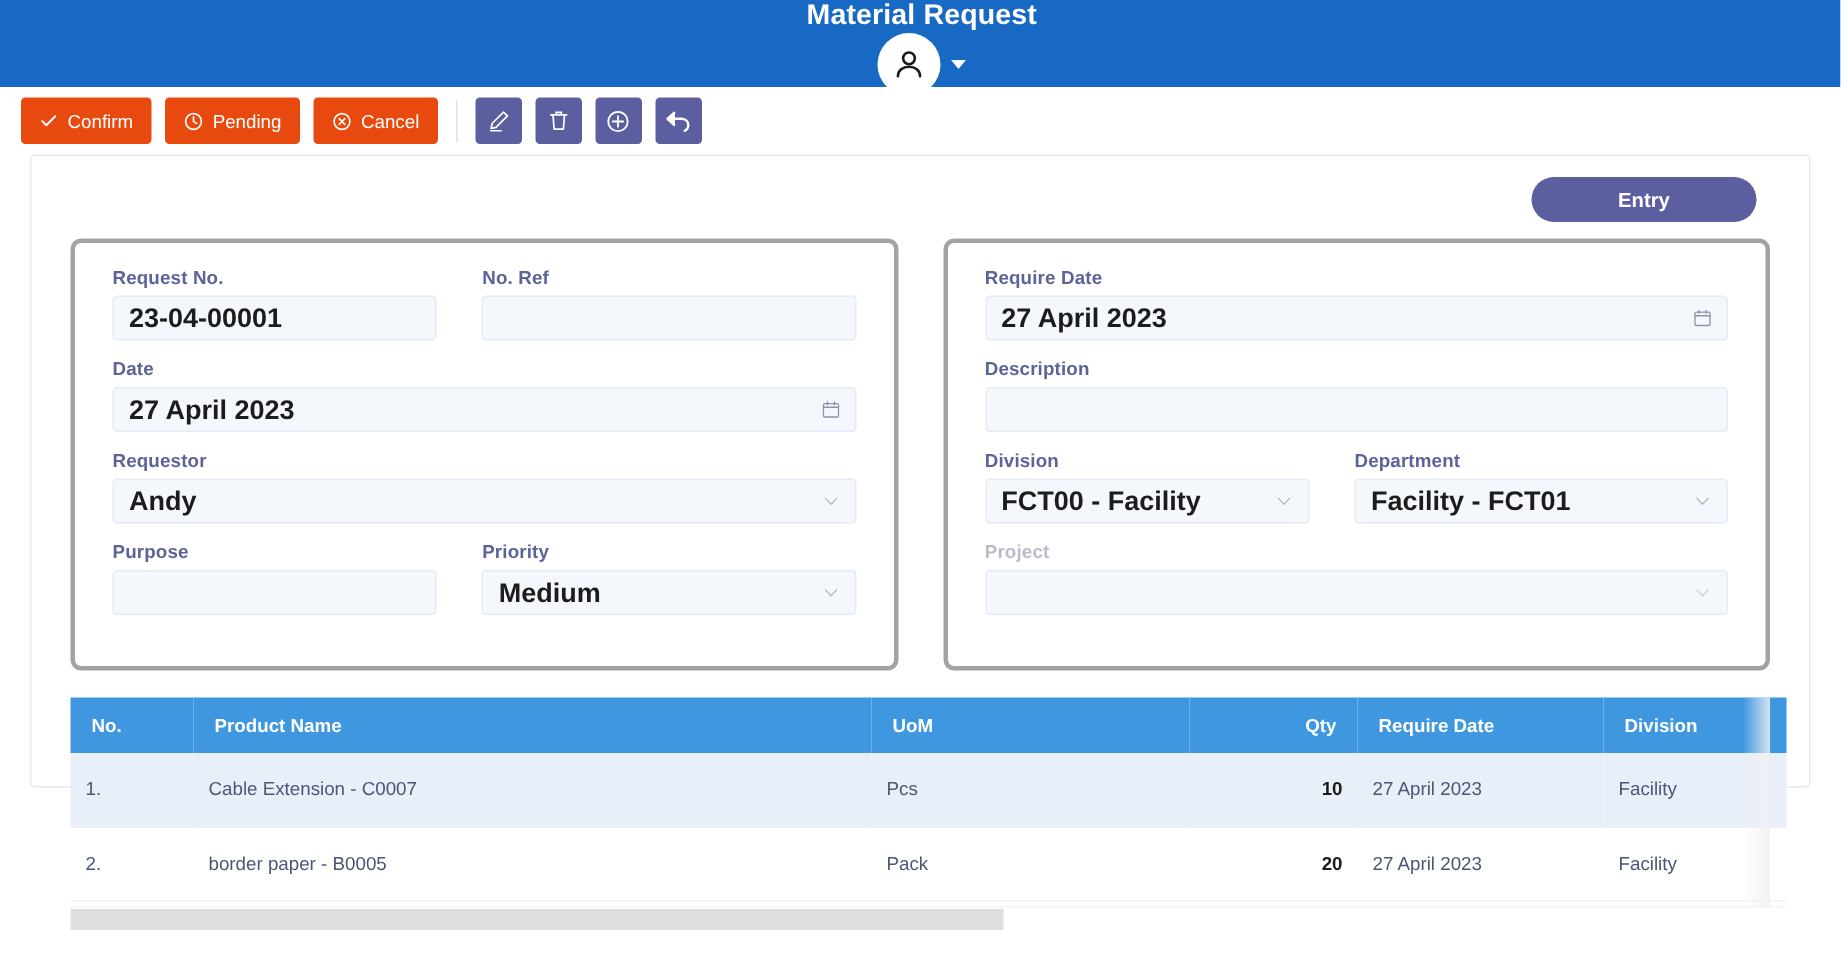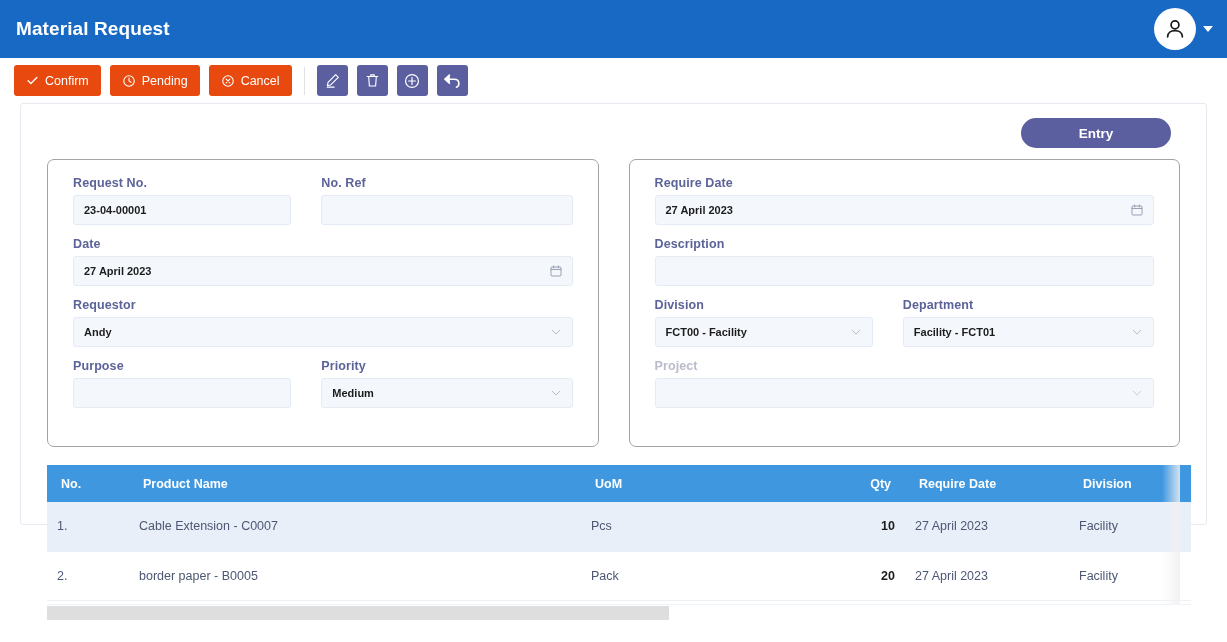--- a/index.html
+++ b/index.html
@@ -11,20 +11,21 @@
   }
 
   
   .topbar {
     height: 58px;
     background: #1769c4;
     display: flex;
     align-items: center;
     justify-content: space-between;
     padding: 0 14px 0 16px;
+    flex-direction: column;
   }
   .app-title {
     color: #ffffff;
     font-size: 19px;
     font-weight: bold;
     letter-spacing: .1px;
   }
   .user-area { display: flex; align-items: center; gap: 7px; }
   .avatar {
     width: 42px; height: 42px; border-radius: 50%;
@@ -110,21 +111,21 @@
   }
 
   
   .panels {
     display: flex;
     gap: 30px;
     padding: 11px 26px 0 26px;
   }
   .panel {
     flex: 1;
-    border: 1px solid #a3a3a3;
+    border: 3px solid #a3a3a3;
     border-radius: 7px;
     padding: 16px 25px 13px 25px;
     min-height: 288px;
   }
   .field-row { display: flex; gap: 30px; }
   .field { margin-bottom: 12px; }
   .field.full { width: 100%; }
   .field.w46 { width: 46.5%; }
   .field.w53 { width: 53.5%; }
 
@@ -140,21 +141,21 @@
 
   .inp {
     position: relative;
     height: 30px;
     background: #f4f8fd;
     border: 1px solid #e4ebf4;
     border-radius: 3px;
     display: flex;
     align-items: center;
     padding: 0 10px;
-    font-size: 11px;
+    font-size: 18px;
     color: #1c1c1c;
     font-weight: bold;
     cursor: text;
     overflow: hidden;
     white-space: nowrap;
   }
   .inp.sel { cursor: pointer; text-align: center; }
   .inp .adorn {
     position: absolute;
     right: 9px;

